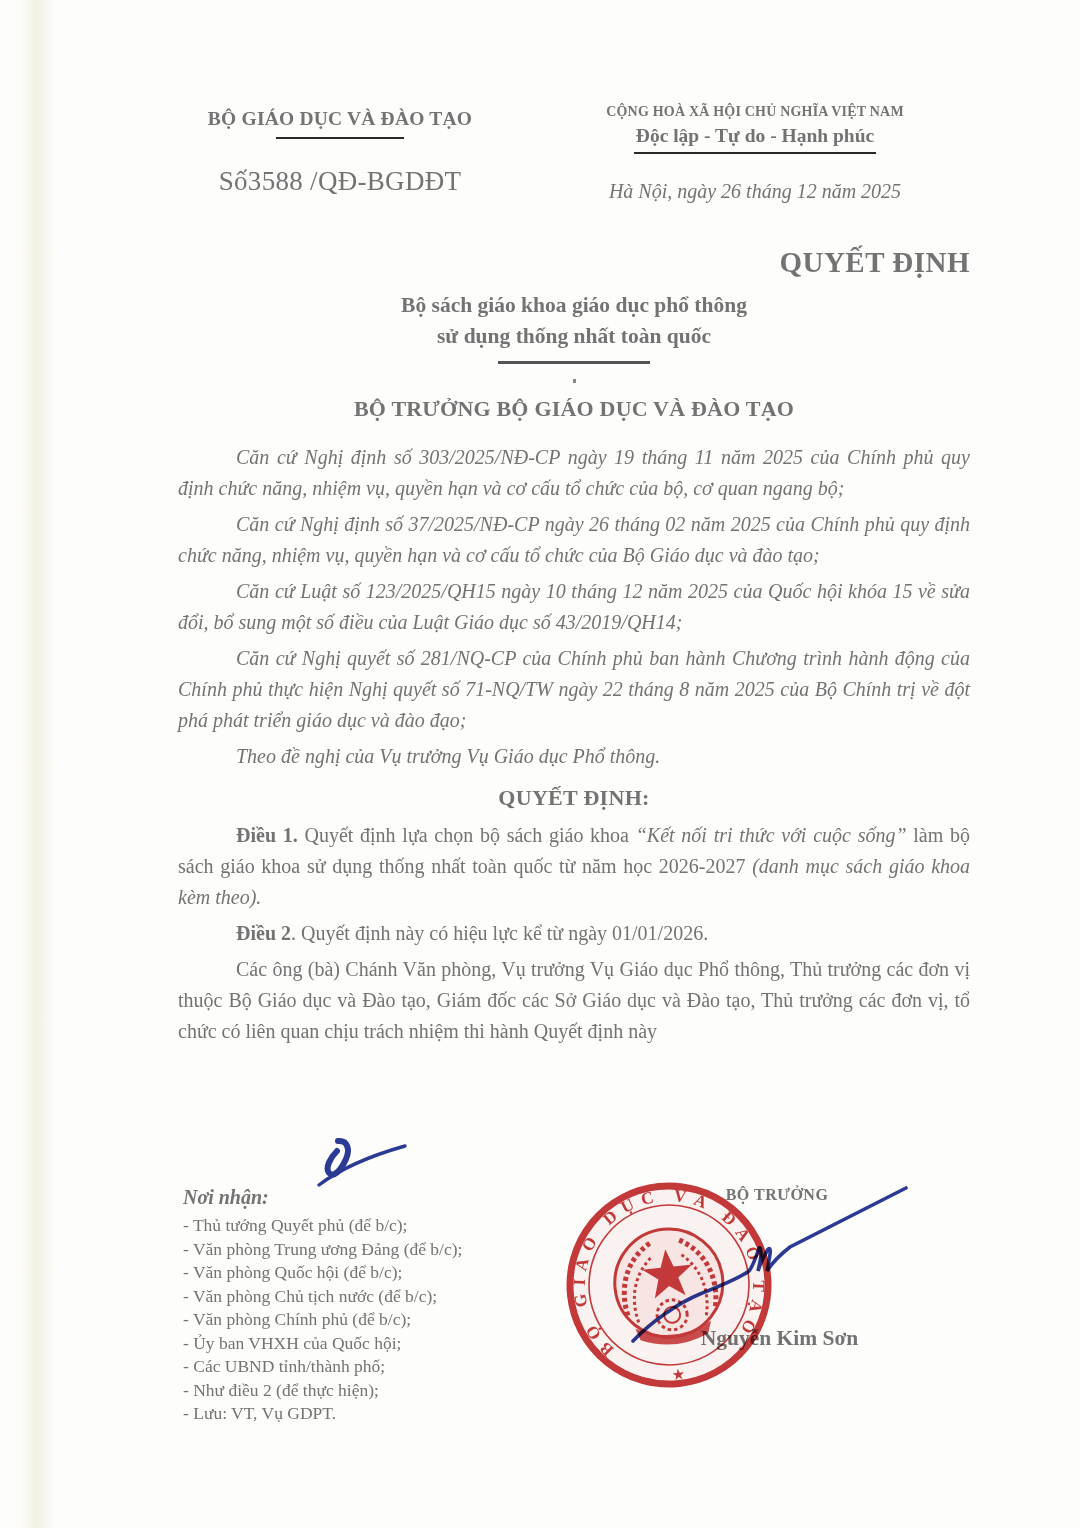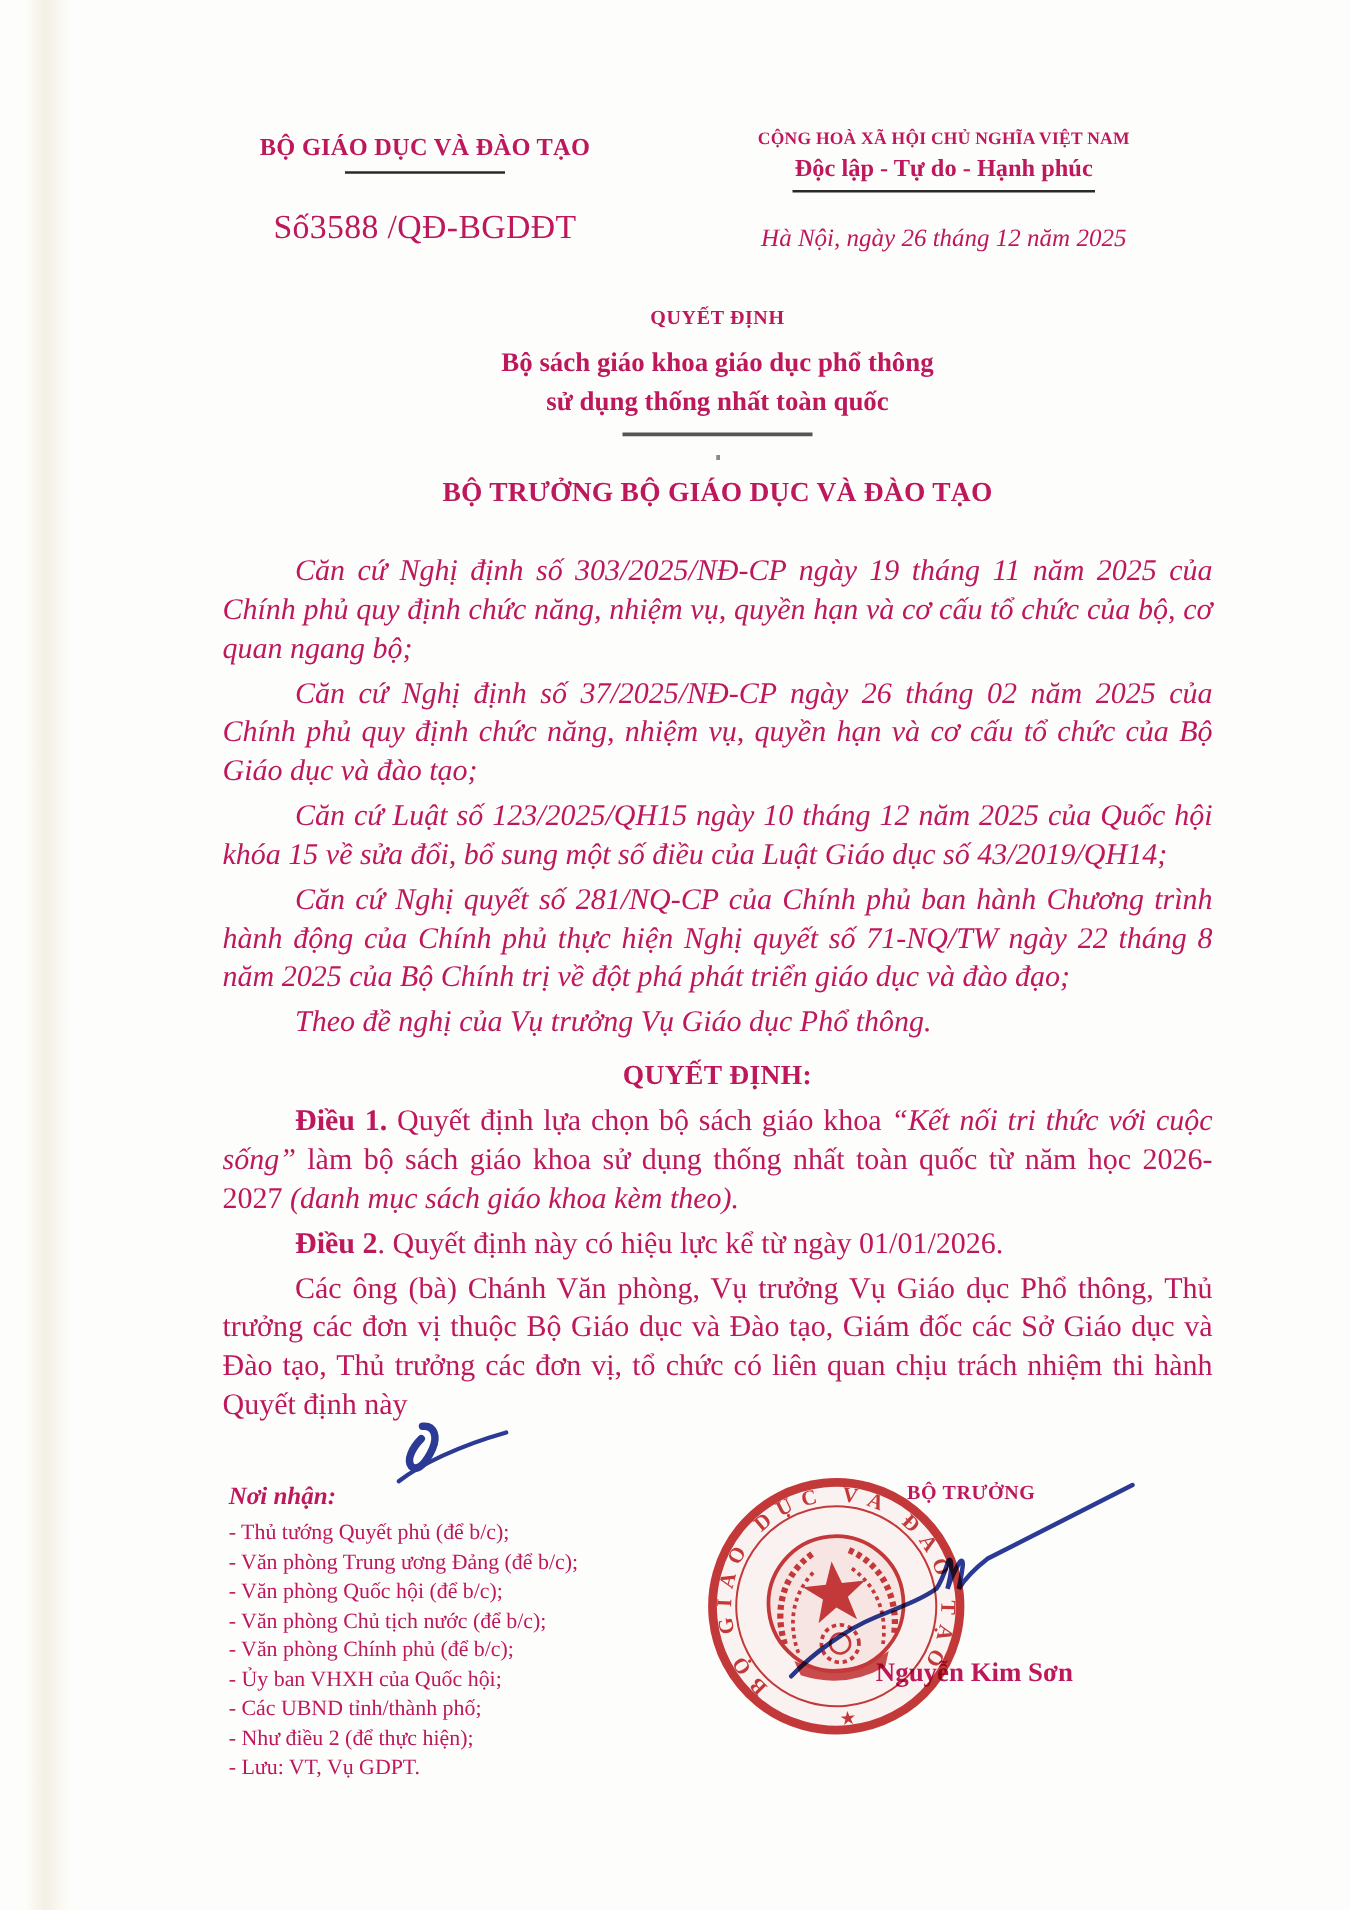--- a/index.html
+++ b/index.html
@@ -3,47 +3,47 @@
 <meta charset="utf-8">
 <style>
   html,body{margin:0;padding:0;background:#e8e8e8;}
   .page{
     position:relative;
     width:1080px;height:1528px;
     margin:0 auto;
     background:#fdfdfb;
     overflow:hidden;
     font-family:"Liberation Serif","DejaVu Serif",serif;
-    color:#be185d;
+    color:#737373;
   }
   .scan-edge{
     position:absolute;left:20px;top:0;width:36px;height:100%;
     background:linear-gradient(to right,rgba(233,228,206,0),rgba(234,229,209,.55) 45%,rgba(233,228,206,0));
     pointer-events:none;
   }
   
   .hdr-left{position:absolute;left:168px;top:108px;width:344px;text-align:center;}
   .org{font-weight:bold;font-size:19.5px;letter-spacing:.2px;}
   .org-rule{width:128px;height:2px;background:#2a2a2a;margin:7px auto 0;}
   .doc-num{font-size:27px;margin-top:27px;letter-spacing:.3px;}
   .hdr-right{position:absolute;left:515px;top:104px;width:480px;text-align:center;}
   .national{font-weight:bold;font-size:14px;letter-spacing:.2px;}
   .motto{font-weight:bold;font-size:19.5px;margin-top:5px;}
   .motto-rule{width:242px;height:2px;background:#2a2a2a;margin:5px auto 0;}
   .place-date{font-style:italic;font-size:20px;margin-top:26px;}
   
   .title-block{position:absolute;left:178px;top:246px;width:792px;text-align:center;}
-  .decision-kind{font-weight:bold;font-size:16px;letter-spacing:.5px;}
+  .decision-kind{font-weight:bold;font-size:29px;letter-spacing:.5px;text-align:right;}
   .decision-subject{font-weight:bold;font-size:21.5px;line-height:31px;margin-top:11px;}
   .title-rule{width:152px;height:3px;background:#555;margin:9px auto 0;}
   .tiny-dot{width:3px;height:4px;background:#8a8a8a;margin:15px auto 0;}
   .authority{font-weight:bold;font-size:22px;margin-top:13px;letter-spacing:.2px;}
   
   .body-block{position:absolute;left:178px;top:442px;width:792px;}
-  .body-block p{margin:0 0 5px;text-align:justify;text-indent:58px;font-size:24px;line-height:31px;}
+  .body-block p{margin:0 0 5px;text-align:justify;text-indent:58px;font-size:20px;line-height:31px;}
   p.pre{font-style:italic;}
   .decision-heading{font-weight:bold;font-size:22px;text-align:center;margin:13px 0 9px;letter-spacing:.3px;}
   .art-label{font-weight:bold;}
   .it{font-style:italic;}
   
   .recipients{position:absolute;left:183px;top:1186px;width:420px;}
   .recipients-label{font-weight:bold;font-style:italic;font-size:20px;margin-bottom:5px;}
   .recipients ul{list-style:none;margin:0;padding:0;font-size:17.5px;line-height:23.5px;}
   .sig-title{position:absolute;left:617px;top:1186px;width:320px;text-align:center;font-weight:bold;font-size:16px;letter-spacing:.5px;}
   .sig-name{position:absolute;left:617px;top:1326px;width:325px;text-align:center;font-weight:bold;font-size:21.5px;}

